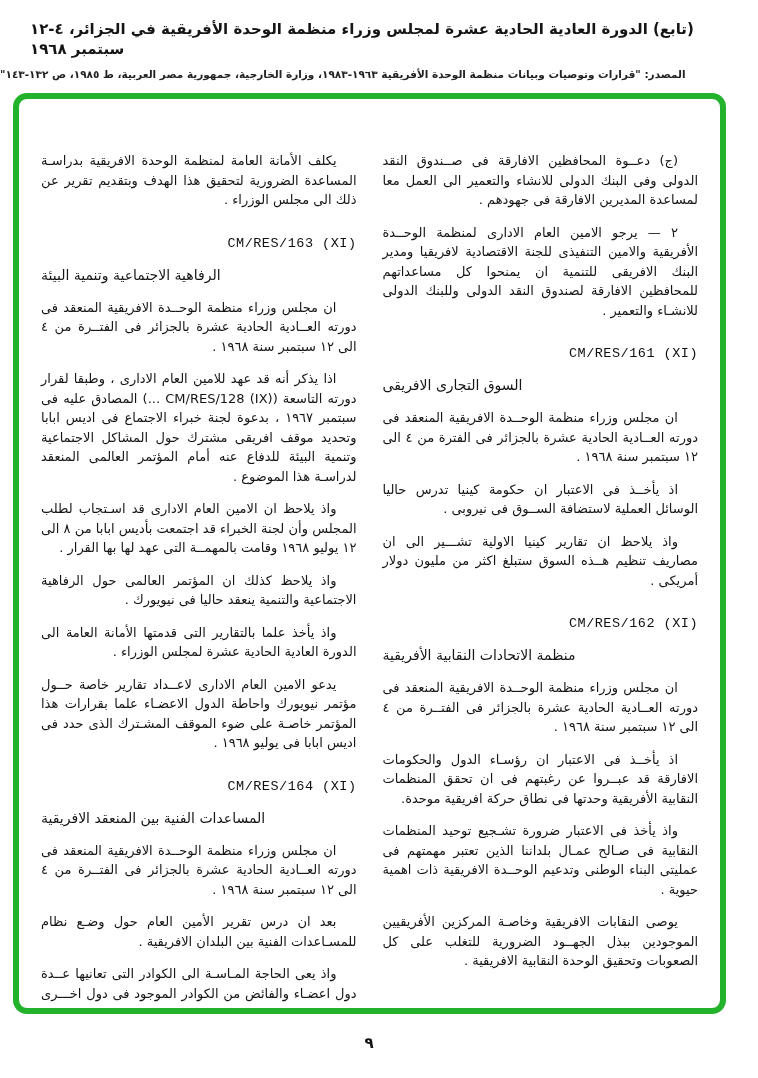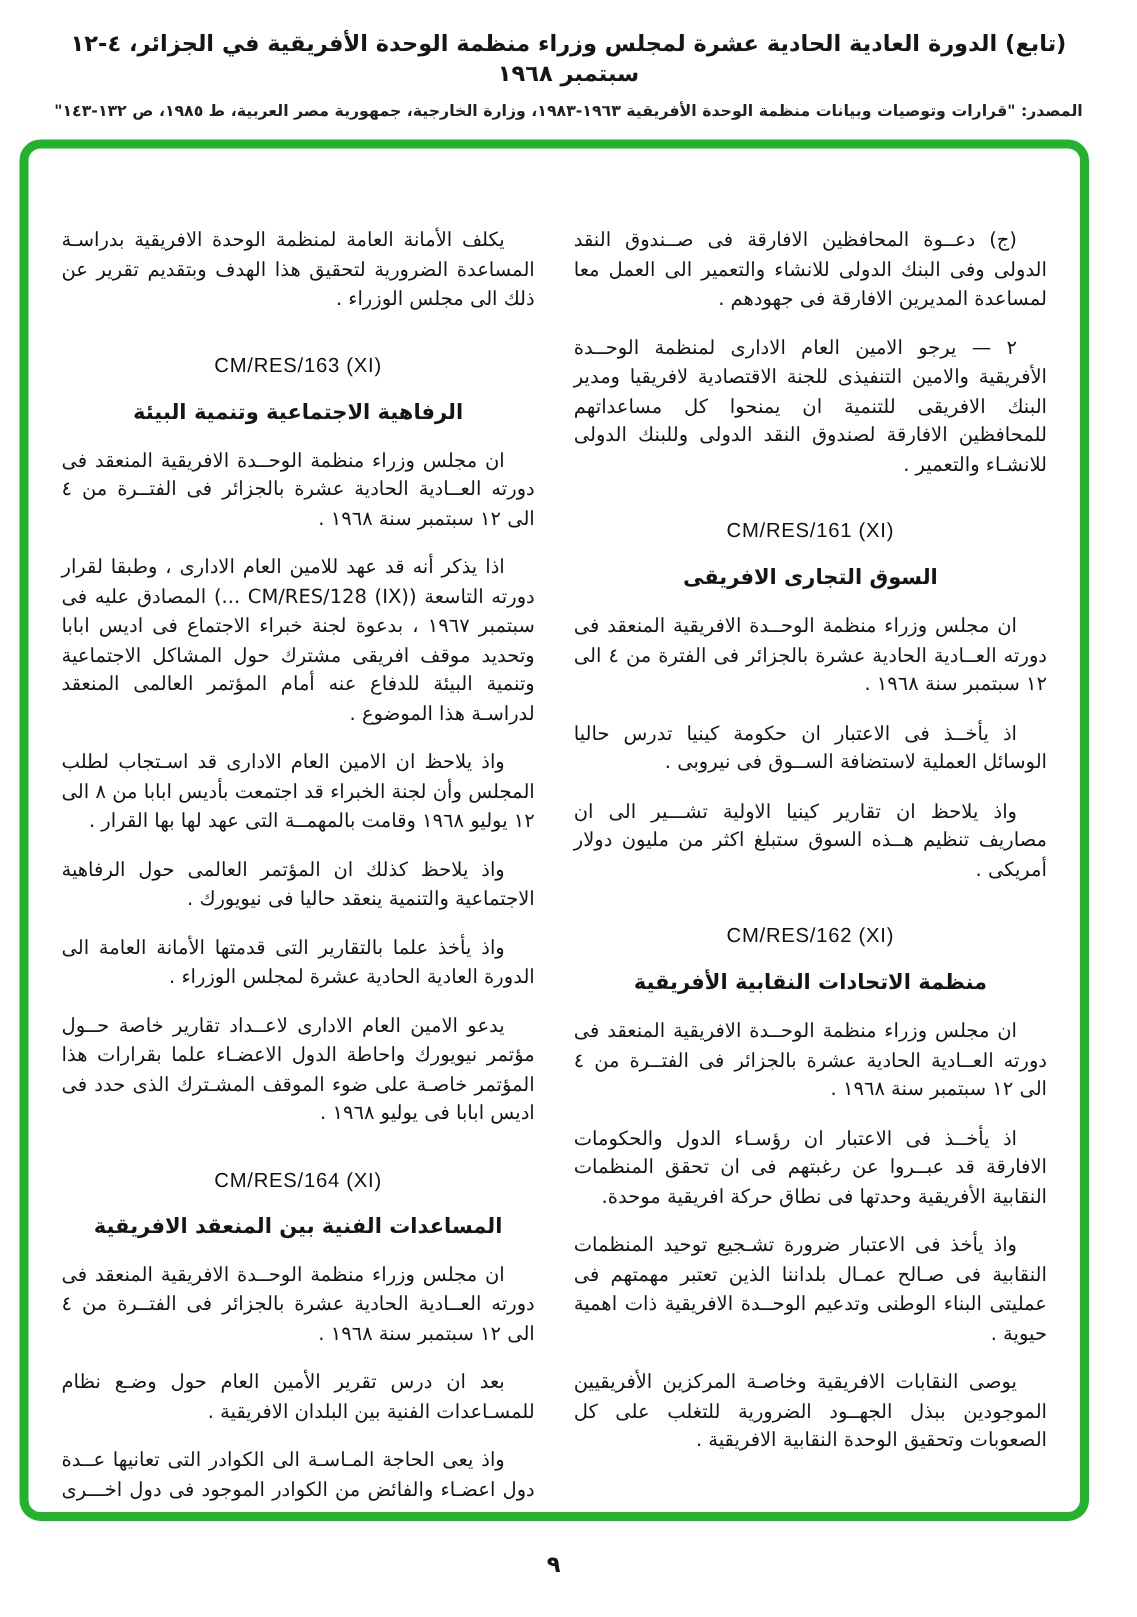--- a/index.html
+++ b/index.html
@@ -3,21 +3,21 @@
 <meta charset="utf-8">
 <style>
   html,body{margin:0;padding:0;}
   body{
     width:758px;height:1078px;position:relative;
     background:#ffffff;color:#151515;
     font-family:"DejaVu Sans",sans-serif;
     overflow:hidden;
   }
   .header{
-    direction:rtl;text-align:center;padding-top:20px;
+    direction:rtl;text-align:left;padding-top:20px;
   }
   .doc-title{
     font-size:15px;font-weight:bold;line-height:1.3;margin:0 30px;
   }
   .doc-source{
     font-size:10.5px;font-weight:bold;margin-top:9px;color:#222;
   }
   .doc-box{
     position:absolute;left:13px;top:93px;
     width:701px;height:909px;
@@ -28,28 +28,28 @@
     direction:rtl;display:flex;gap:26px;
     padding:16px 22px 10px 22px;box-sizing:border-box;height:100%;
   }
   .col{flex:1;min-width:0;margin-top:36px;}
   .para{
     direction:rtl;font-size:13px;line-height:1.5;
     text-align:justify;text-indent:20px;
     margin:0 0 13px 0;
   }
   .res{
-    direction:ltr;text-align:center;
-    font-family:Liberation Sans, sans-serif;
+    direction:ltr;text-align:right;
+    font-family:Liberation Mono, monospace;
     font-size:13.5px;color:#111;
     margin:26px 0 16px 0;letter-spacing:0.5px;
   }
   .heading{
-    direction:rtl;text-align:center;
-    font-size:14px;font-weight:bold;
+    direction:rtl;text-align:left;
+    font-size:14px;font-weight:normal;
     margin:0 0 15px 0;
   }
   .page-num{
     position:absolute;top:1034px;left:0;right:20px;
     text-align:center;font-size:15px;font-weight:bold;
   }
 </style>
 </head>
 <body>
 

